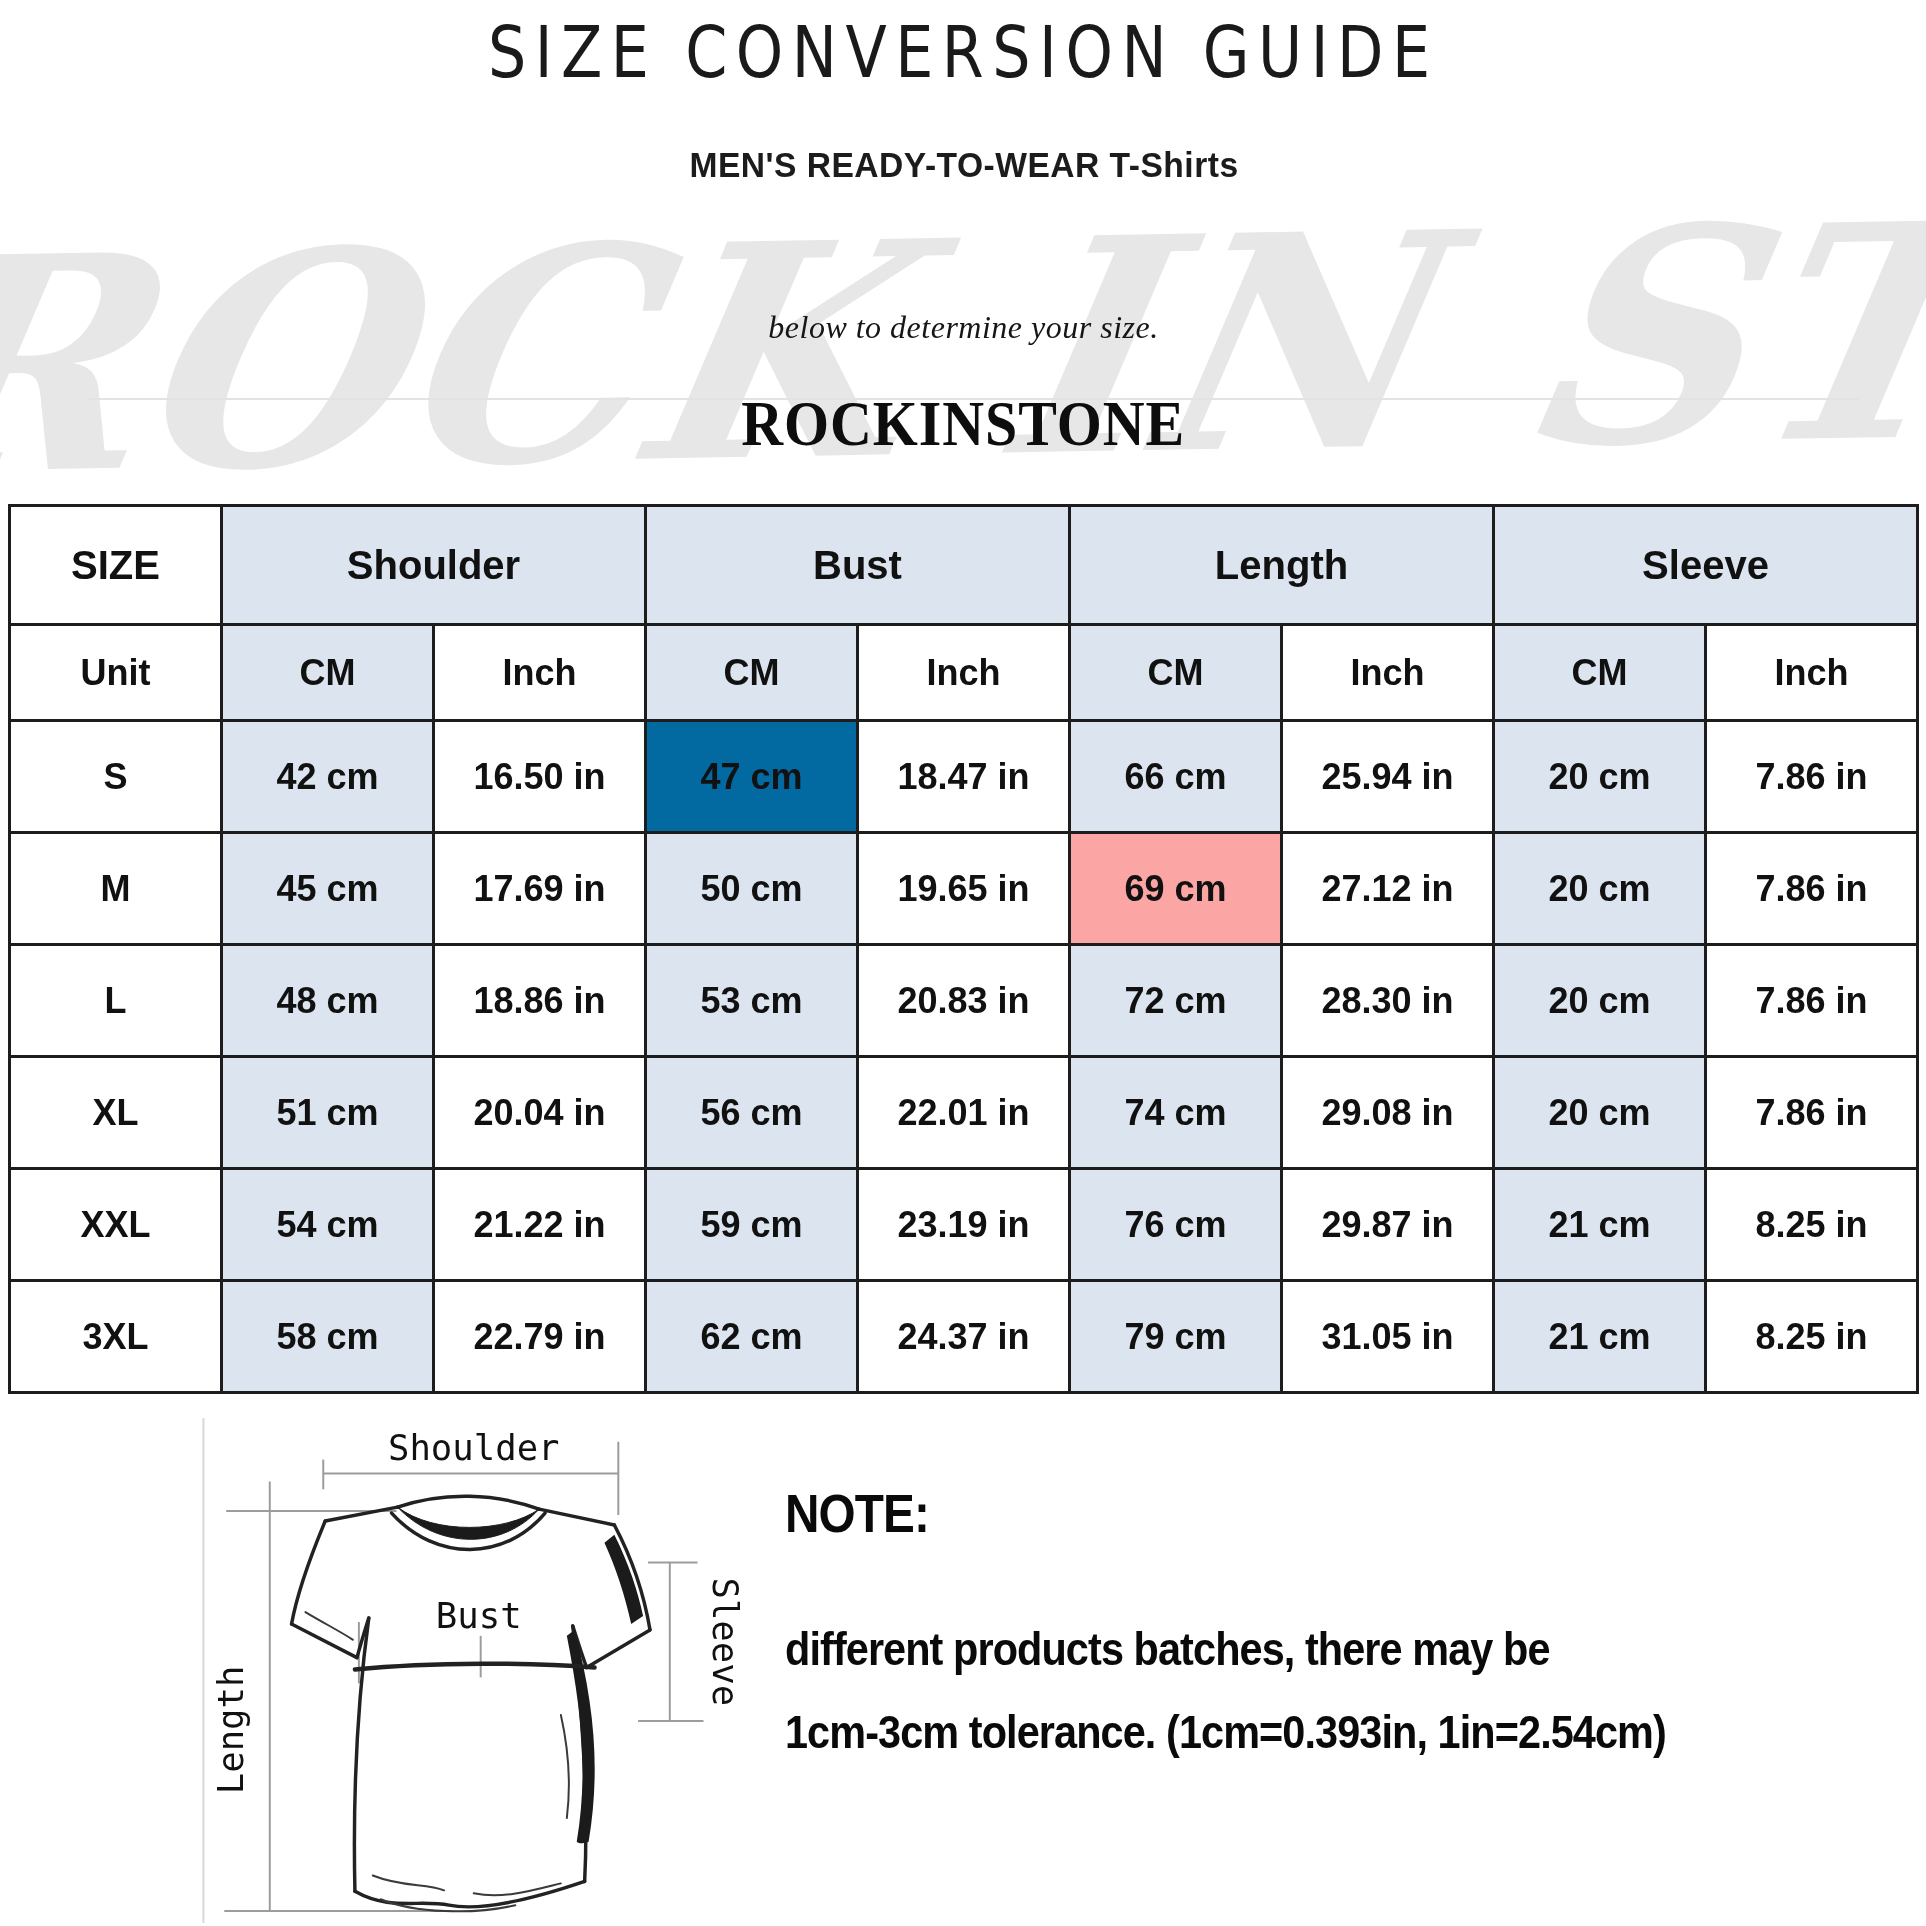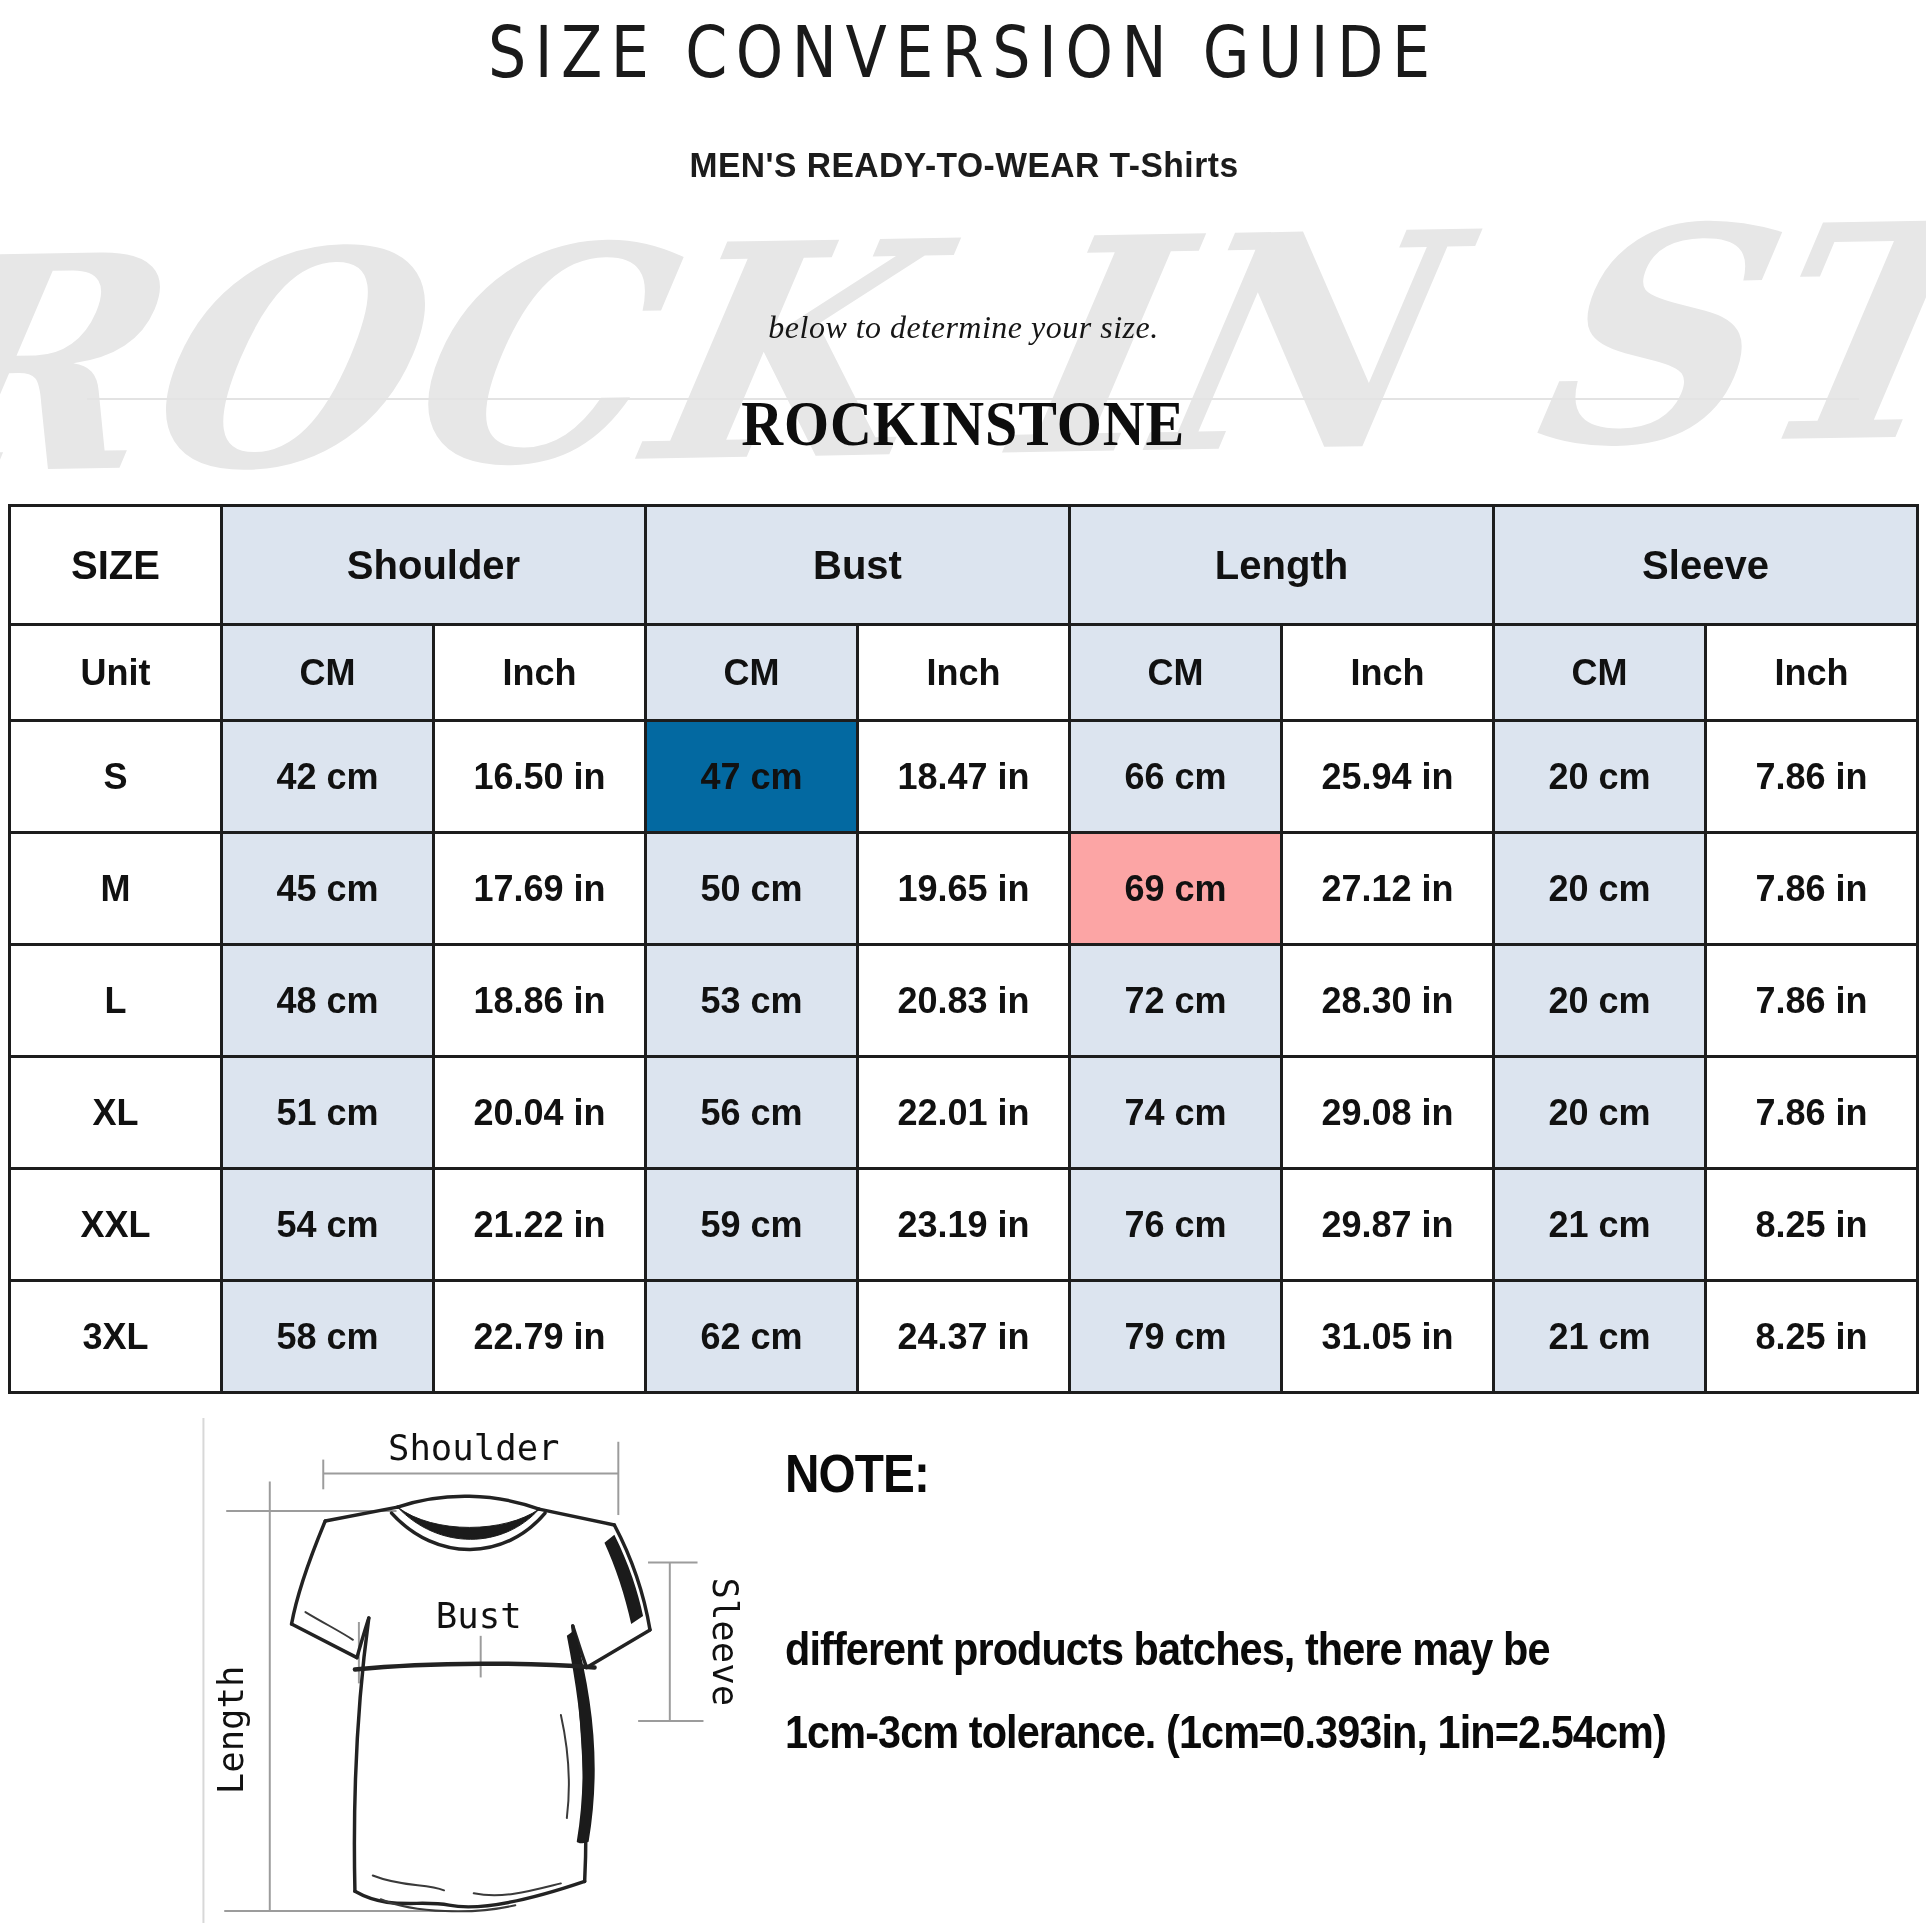--- a/index.html
+++ b/index.html
@@ -73,21 +73,21 @@
   tr.r-unit{height:96px;}
   tr.r-data{height:112px;}
   td.sh{background:#dce4ef;}
   
   .diagram{position:absolute;left:147px;top:1418px;width:604px;height:505px;z-index:2;}
   .note-line{position:absolute;left:785px;white-space:nowrap;z-index:2;}
   .note-line span{
     display:inline-block;transform:scaleX(0.9);transform-origin:left center;
     font-weight:700;color:#0a0a0a;letter-spacing:-1px;line-height:1;
   }
-  .note-head{top:1447px;}
+  .note-head{top:1487px;}
   .note-head span{font-size:53px;}
   .note-body span{font-size:46px;}
   .note-l1{top:1537px;}
   .note-l2{top:1626px;}
   .note-l3{top:1709px;}
 </style>
 </head>
 <body>
 
 <div id="page">

